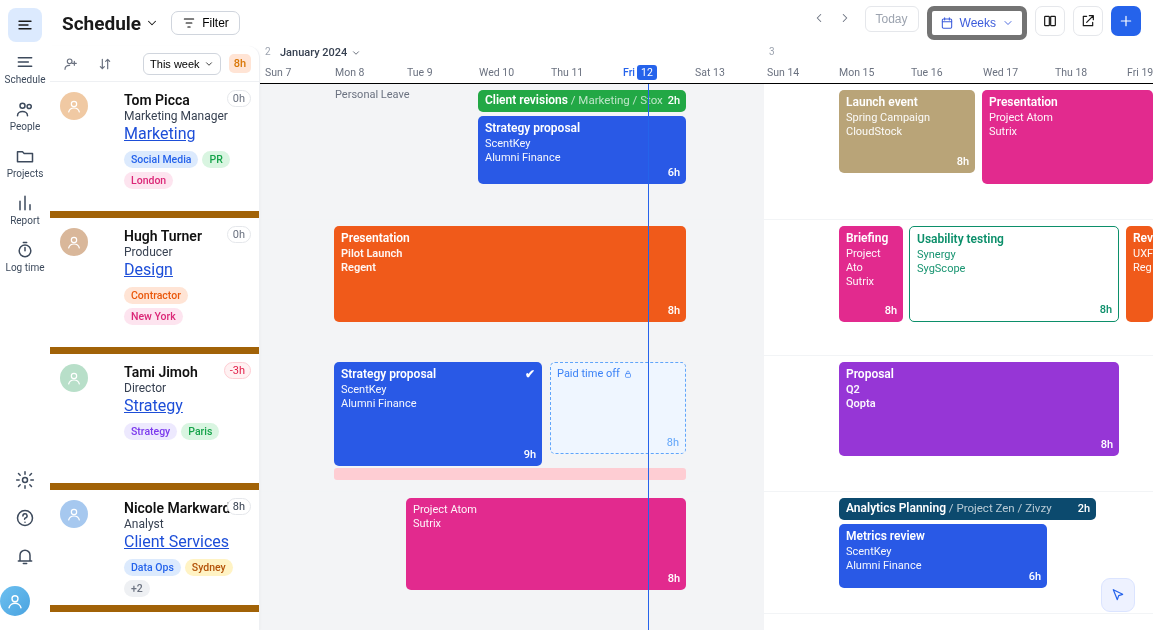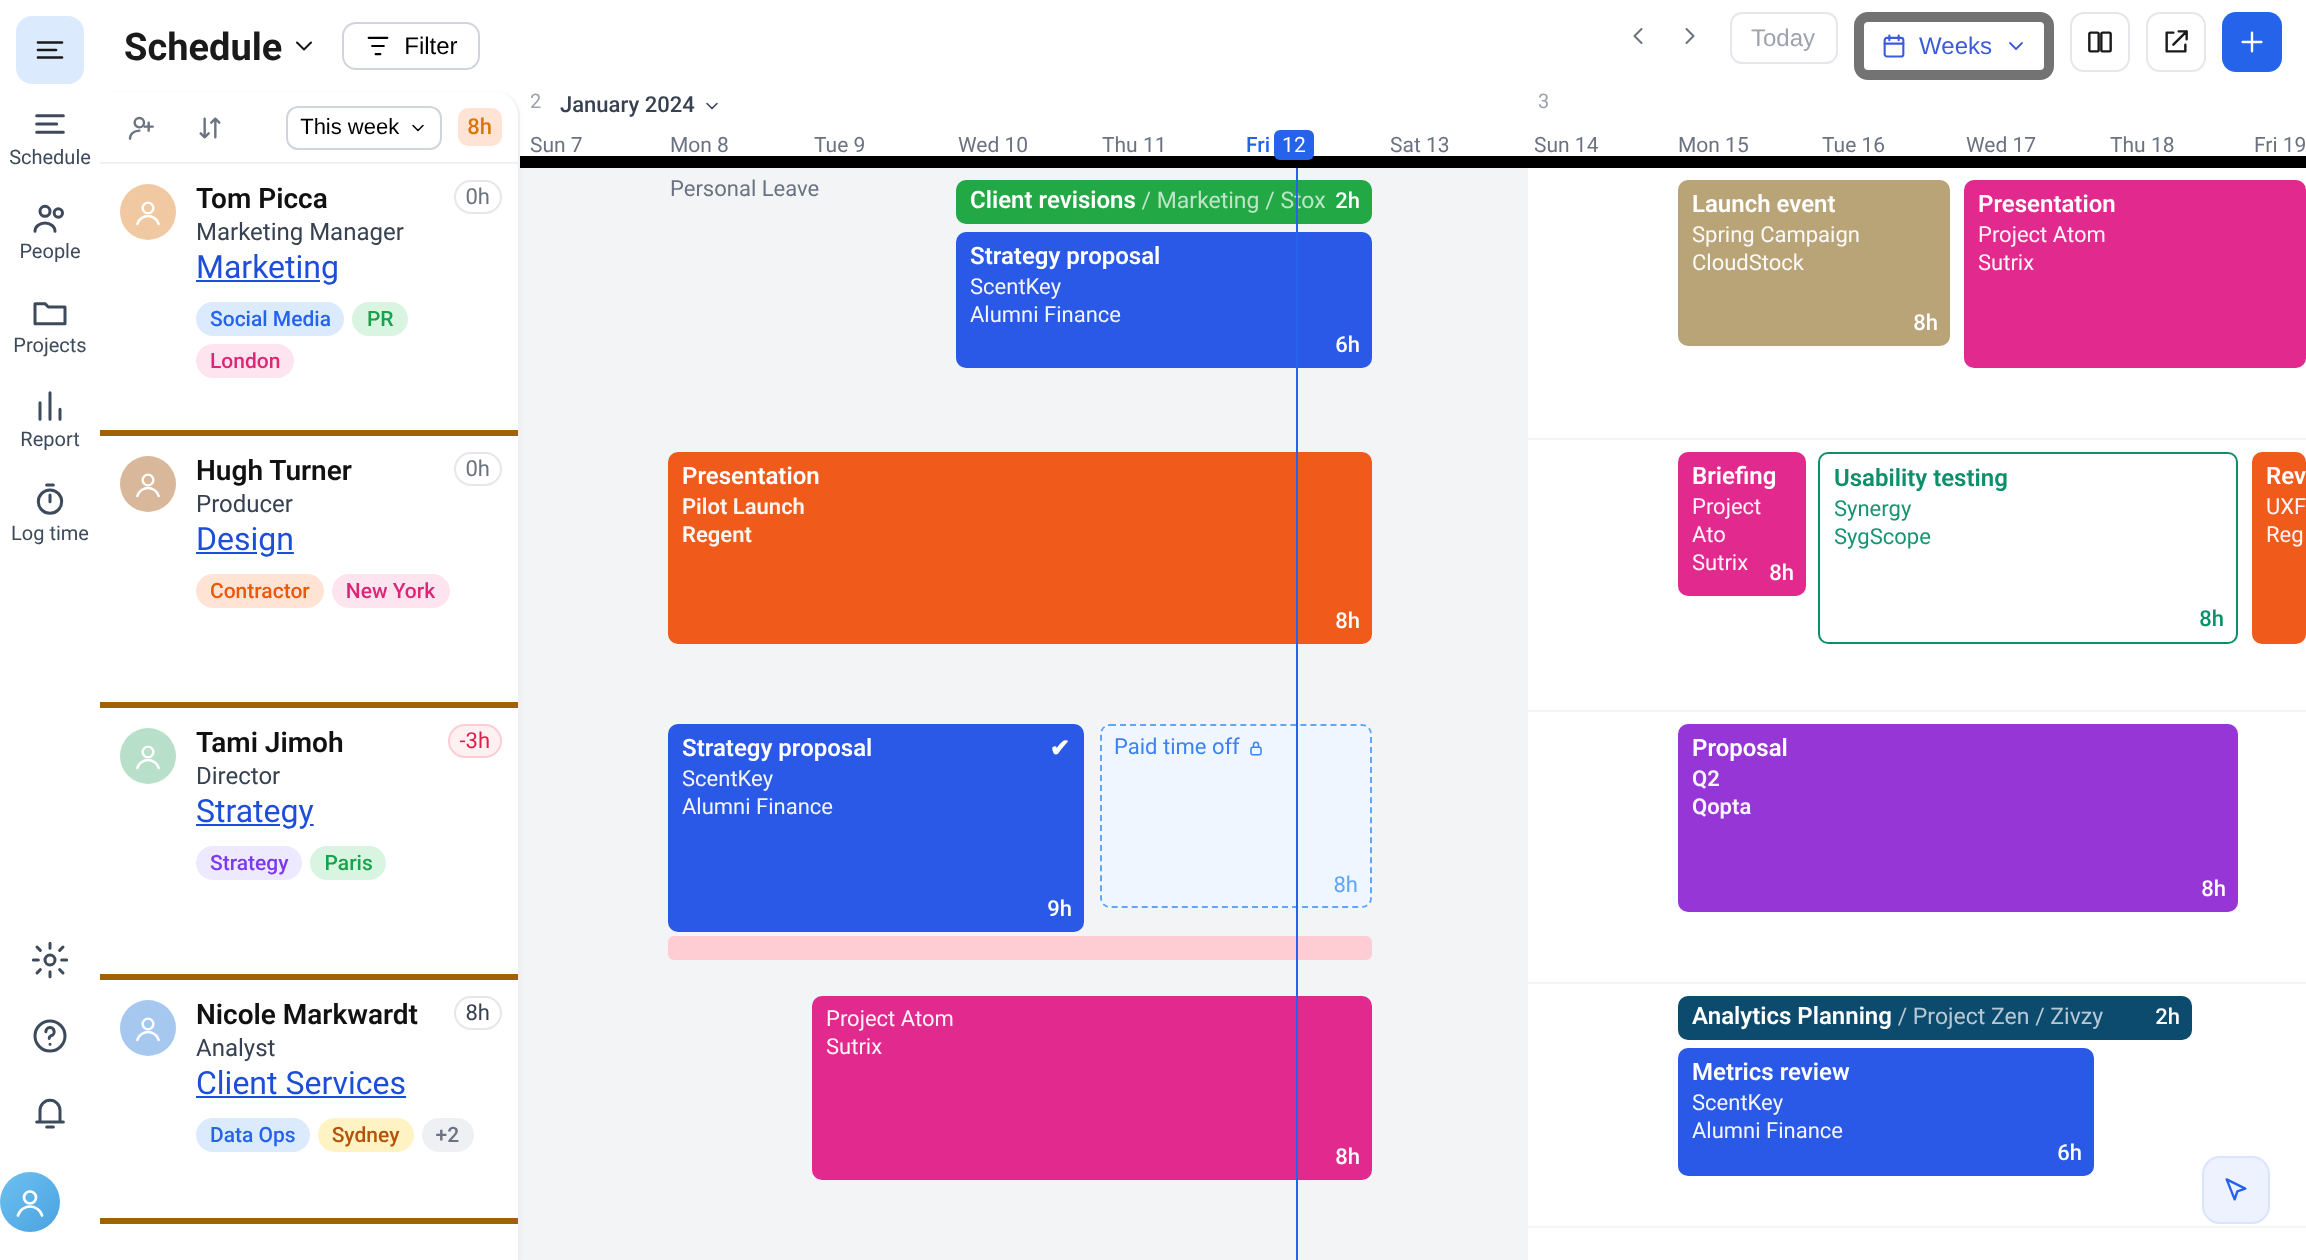--- a/index.html
+++ b/index.html
@@ -166,23 +166,24 @@
     background:#ffe4d5;
     color:#d97706;
     font-size:11px;
     font-weight:500;
     border-radius:5px;
     padding:3px 5px;
   }
   .person-row {
     display:flex;
     padding: 10px;
-    border-bottom: 3px solid #a16207;
+    border-bottom: 7px solid #a16207;
     min-height: 136px;
     position: relative;
+    gap: 26px;
   }
   .person-row .avatar {
     width: 28px; height: 28px; border-radius: 50%;
     background:#cbd5e1;
     flex-shrink:0;
     margin-right: 10px;
     display:flex;align-items:center;justify-content:center;
     overflow:hidden;
   }
   .person-info { flex:1; min-width:0; }
@@ -223,21 +224,21 @@
     color:#374151;
     font-weight:500;
   }
   .week-num {
     position:absolute; top:0;
     font-size:10px; color:#9ca3af;
   }
   .day-bar {
     height: 20px;
     position:relative;
-    border-bottom: 6px solid #000000;
+    border-bottom: 1px solid #000000;
   }
   .day-label {
     position:absolute;
     top:2px;
     font-size:10.5px;
     color:#6b7280;
     white-space:nowrap;
   }
   .day-label.today .dnum{
     background:#2563eb;color:#fff;
@@ -603,21 +604,21 @@
           <div class="t3" style="">Sutrix</div>
         </div>
       </div>
       <div class="lane" style="top: 136px; height: 136px;">
         <div class="task" style="left: 74px; width: 352px; top: 6px; height: 96px; background: rgb(240, 90, 26);">
           <div class="t1">Presentation</div>
           <div class="t2" style="font-weight:600;">Pilot Launch</div>
           <div class="t3" style="font-weight:600;">Regent</div>
           <span class="hrs">8h</span>
         </div>
-        <div class="task" style="left: 579px; width: 64px; top: 6px; height: 72px; background: rgb(226, 42, 142);">
+        <div class="task" style="left: 579px; width: 64px; top: 6px; height: 96px; background: rgb(226, 42, 142);">
           <div class="t1">Briefing</div>
           <div class="t2" style="">Project Ato</div>
           <div class="t3" style="">Sutrix</div>
           <span class="hrs">8h</span>
         </div>
         <div class="task outline" style="left: 649px; width: 210px; top: 6px; height: 96px; color: rgb(12, 143, 106);">
           <div class="t1">Usability testing</div>
           <div class="t2" style="">Synergy</div>
           <div class="t3" style="">SygScope</div>
           <span class="hrs">8h</span>

